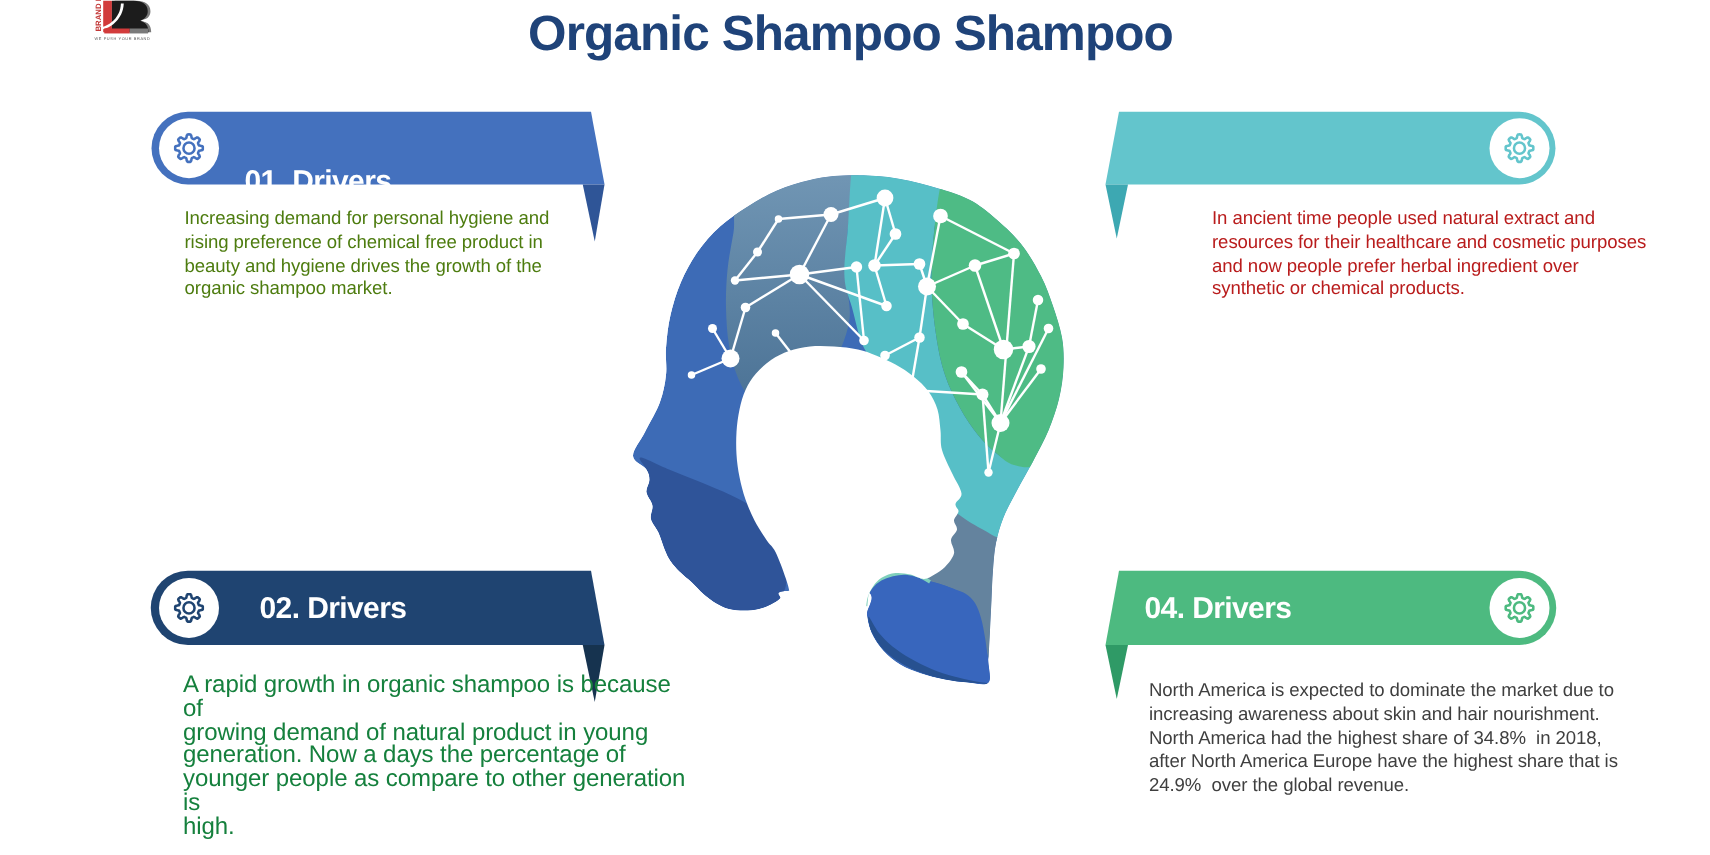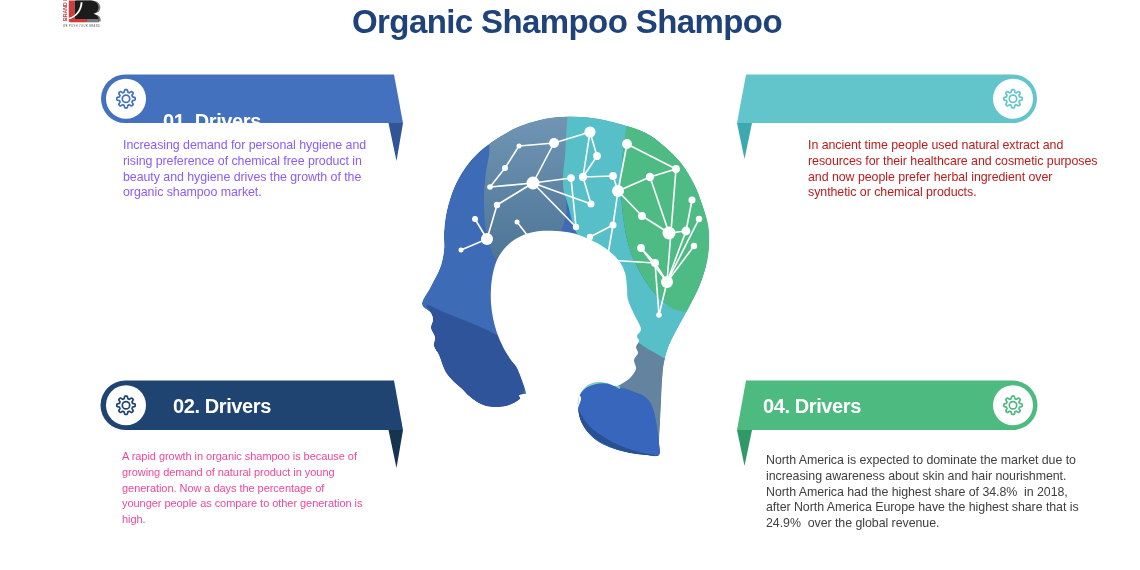--- a/index.html
+++ b/index.html
@@ -143,15 +143,15 @@
         <circle cx="659" cy="315" r="2.8"></circle>
       </g>
     </g>
     <path d="M577.0,404.0 C577.2,402.7 577.3,398.2 578.0,396.0 C578.7,393.8 579.5,392.7 581.0,391.0 C582.5,389.3 584.7,387.3 587.0,386.0 C589.3,384.7 592.2,383.7 595.0,383.0 C597.8,382.3 601.0,381.8 604.0,382.0 C607.0,382.2 610.3,383.0 613.0,384.0 C615.7,385.0 618.8,387.3 620.0,388.0 " fill="none" stroke="#7fd0bc" stroke-width="2.4"></path>
     <path d="M556.0,231.0 C561.3,231.3 567.3,232.0 572.0,233.0 C576.7,234.0 579.8,235.3 584.0,237.0 C588.2,238.7 592.8,240.7 597.0,243.0 C601.2,245.3 605.3,248.0 609.0,251.0 C612.7,254.0 616.3,257.3 619.0,261.0 C621.7,264.7 623.7,268.7 625.0,273.0 C626.3,277.3 626.5,282.5 627.0,287.0 C627.5,291.5 626.7,295.2 628.0,300.0 C629.3,304.8 632.8,311.2 635.0,316.0 C637.2,320.8 640.7,325.7 641.0,329.0 C641.3,332.3 637.3,334.0 637.0,336.0 C636.7,338.0 639.2,339.2 639.0,341.0 C638.8,342.8 636.2,345.0 636.0,347.0 C635.8,349.0 638.3,350.8 638.0,353.0 C637.7,355.2 634.3,357.3 634.0,360.0 C633.7,362.7 636.7,366.0 636.0,369.0 C635.3,372.0 632.2,375.7 630.0,378.0 C627.8,380.3 625.3,381.7 623.0,383.0 C620.7,384.3 618.7,386.0 616.0,386.0 C613.3,386.0 610.2,383.7 607.0,383.0 C603.8,382.3 600.2,381.7 597.0,382.0 C593.8,382.3 590.5,383.5 588.0,385.0 C585.5,386.5 583.7,388.5 582.0,391.0 C580.3,393.5 578.7,396.5 578.0,400.0 C577.3,403.5 577.3,407.8 578.0,412.0 C578.7,416.2 580.2,420.8 582.0,425.0 C583.8,429.2 586.5,433.2 589.0,437.0 C591.5,440.8 594.8,444.5 597.0,448.0 C599.2,451.5 601.0,454.7 602.0,458.0 C603.0,461.3 605.0,465.7 603.0,468.0 C601.0,470.3 596.3,471.2 590.0,472.0 C583.7,472.8 573.3,473.3 565.0,473.0 C556.7,472.7 545.8,471.5 540.0,470.0 C534.2,468.5 531.7,467.3 530.0,464.0 C528.3,460.7 529.8,455.3 530.0,450.0 C530.2,444.7 531.0,437.8 531.0,432.0 C531.0,426.2 530.7,420.7 530.0,415.0 C529.3,409.3 528.0,402.8 527.0,398.0 C526.0,393.2 525.7,391.0 524.0,386.0 C522.3,381.0 519.2,372.3 517.0,368.0 C514.8,363.7 513.3,363.5 511.0,360.0 C508.7,356.5 505.3,351.5 503.0,347.0 C500.7,342.5 498.7,337.8 497.0,333.0 C495.3,328.2 494.0,323.0 493.0,318.0 C492.0,313.0 491.3,308.0 491.0,303.0 C490.7,298.0 490.7,293.0 491.0,288.0 C491.3,283.0 492.0,277.7 493.0,273.0 C494.0,268.3 495.2,264.0 497.0,260.0 C498.8,256.0 501.2,252.3 504.0,249.0 C506.8,245.7 510.3,242.5 514.0,240.0 C517.7,237.5 521.7,235.5 526.0,234.0 C530.3,232.5 535.0,231.5 540.0,231.0 C545.0,230.5 550.7,230.7 556.0,231.0 Z" fill="#fff"></path>
 </svg>
 <div style="position:absolute;left:163px;top:90px;font-size:20px;font-weight:bold;color:#fff;letter-spacing:-0.4px;margin-top:20px;">01. Drivers</div>
 <div style="position:absolute;left:173px;top:394.5px;font-size:20px;font-weight:bold;color:#fff;letter-spacing:-0.4px;">02. Drivers</div>
 <div style="position:absolute;left:764px;top:90px;font-size:20px;font-weight:bold;color:#fff;letter-spacing:-0.4px;margin-top:39px;">03. Drivers</div>
 <div style="position:absolute;left:763px;top:394.5px;font-size:20px;font-weight:bold;color:#fff;letter-spacing:-0.4px;text-align:right;">04. Drivers</div>
-<div style="position:absolute;left:123px;top:138px;width:340px;font-size:12.4px;line-height:15.8px;color:#8b5cf6;letter-spacing:-0.05px;">Increasing demand for personal hygiene and<br>rising preference of chemical free product in<br>beauty and hygiene drives the growth of the<br>organic shampoo market.</div>
-<div style="position:absolute;left:122px;top:449px;width:340px;font-size:11px;line-height:15.8px;color:#ec4899;letter-spacing:-0.05px;">A rapid growth in organic shampoo is because of<br>growing demand of natural product in young<br>generation. Now a days the percentage of<br>younger people as compare to other generation is<br>high.</div>
+<div style="position:absolute;left:123px;top:138px;width:340px;font-size:12.4px;line-height:15.8px;color:#4d7c0f;letter-spacing:-0.05px;">Increasing demand for personal hygiene and<br>rising preference of chemical free product in<br>beauty and hygiene drives the growth of the<br>organic shampoo market.</div>
+<div style="position:absolute;left:122px;top:449px;width:340px;font-size:16px;line-height:15.8px;color:#15803d;letter-spacing:-0.05px;">A rapid growth in organic shampoo is because of<br>growing demand of natural product in young<br>generation. Now a days the percentage of<br>younger people as compare to other generation is<br>high.</div>
 <div style="position:absolute;left:808px;top:138px;width:340px;font-size:12.4px;line-height:15.8px;color:#b91c1c;letter-spacing:-0.05px;">In ancient time people used natural extract and<br>resources for their healthcare and cosmetic purposes<br>and now people prefer herbal ingredient over<br>synthetic or chemical products.</div>
 <div style="position:absolute;left:766px;top:453px;width:340px;font-size:12.4px;line-height:15.8px;color:#3f3f3f;letter-spacing:-0.05px;">North America is expected to dominate the market due to<br>increasing awareness about skin and hair nourishment.<br>North America had the highest share of 34.8% &nbsp;in 2018,<br>after North America Europe have the highest share that is<br>24.9% &nbsp;over the global revenue.</div>
 </body></html>

